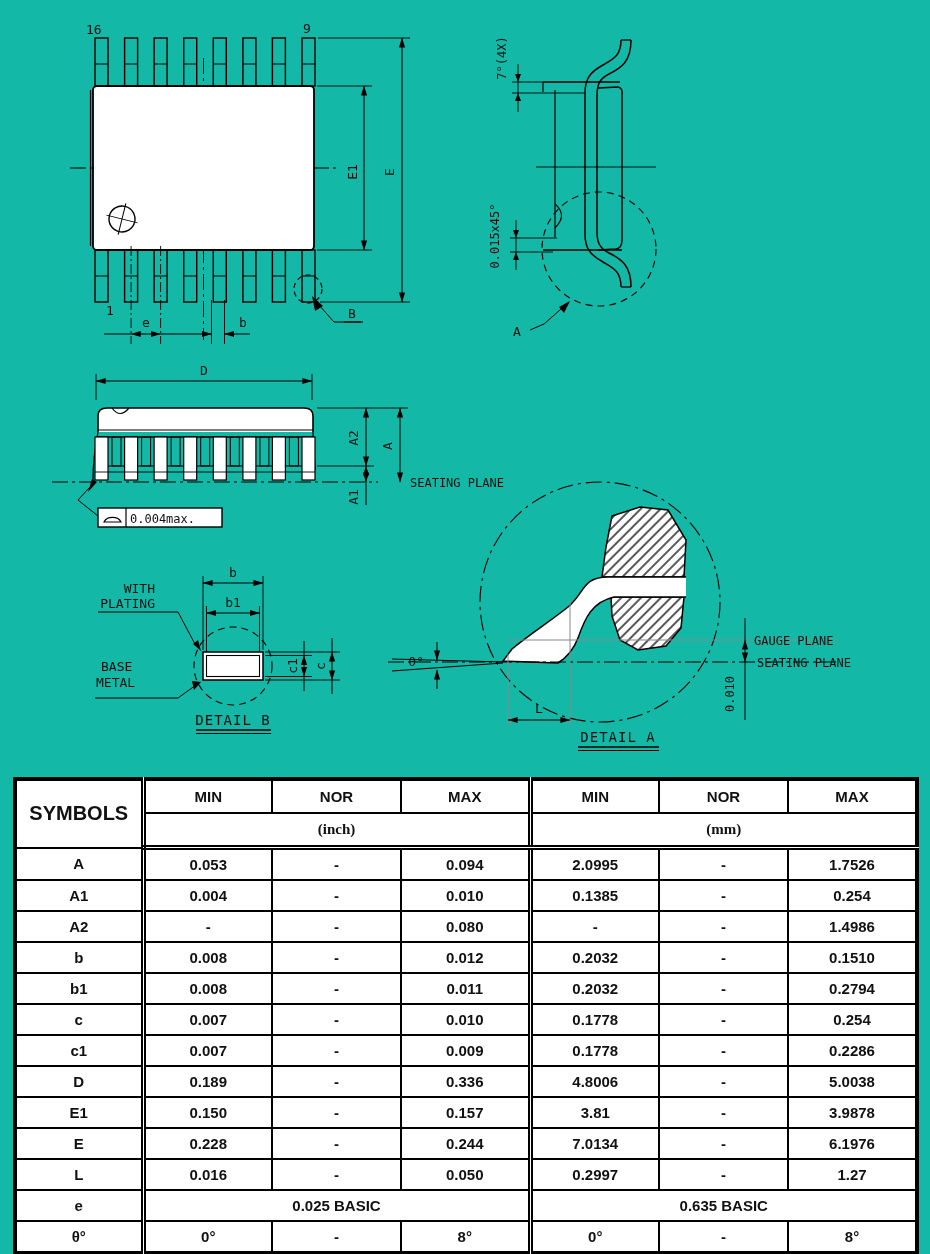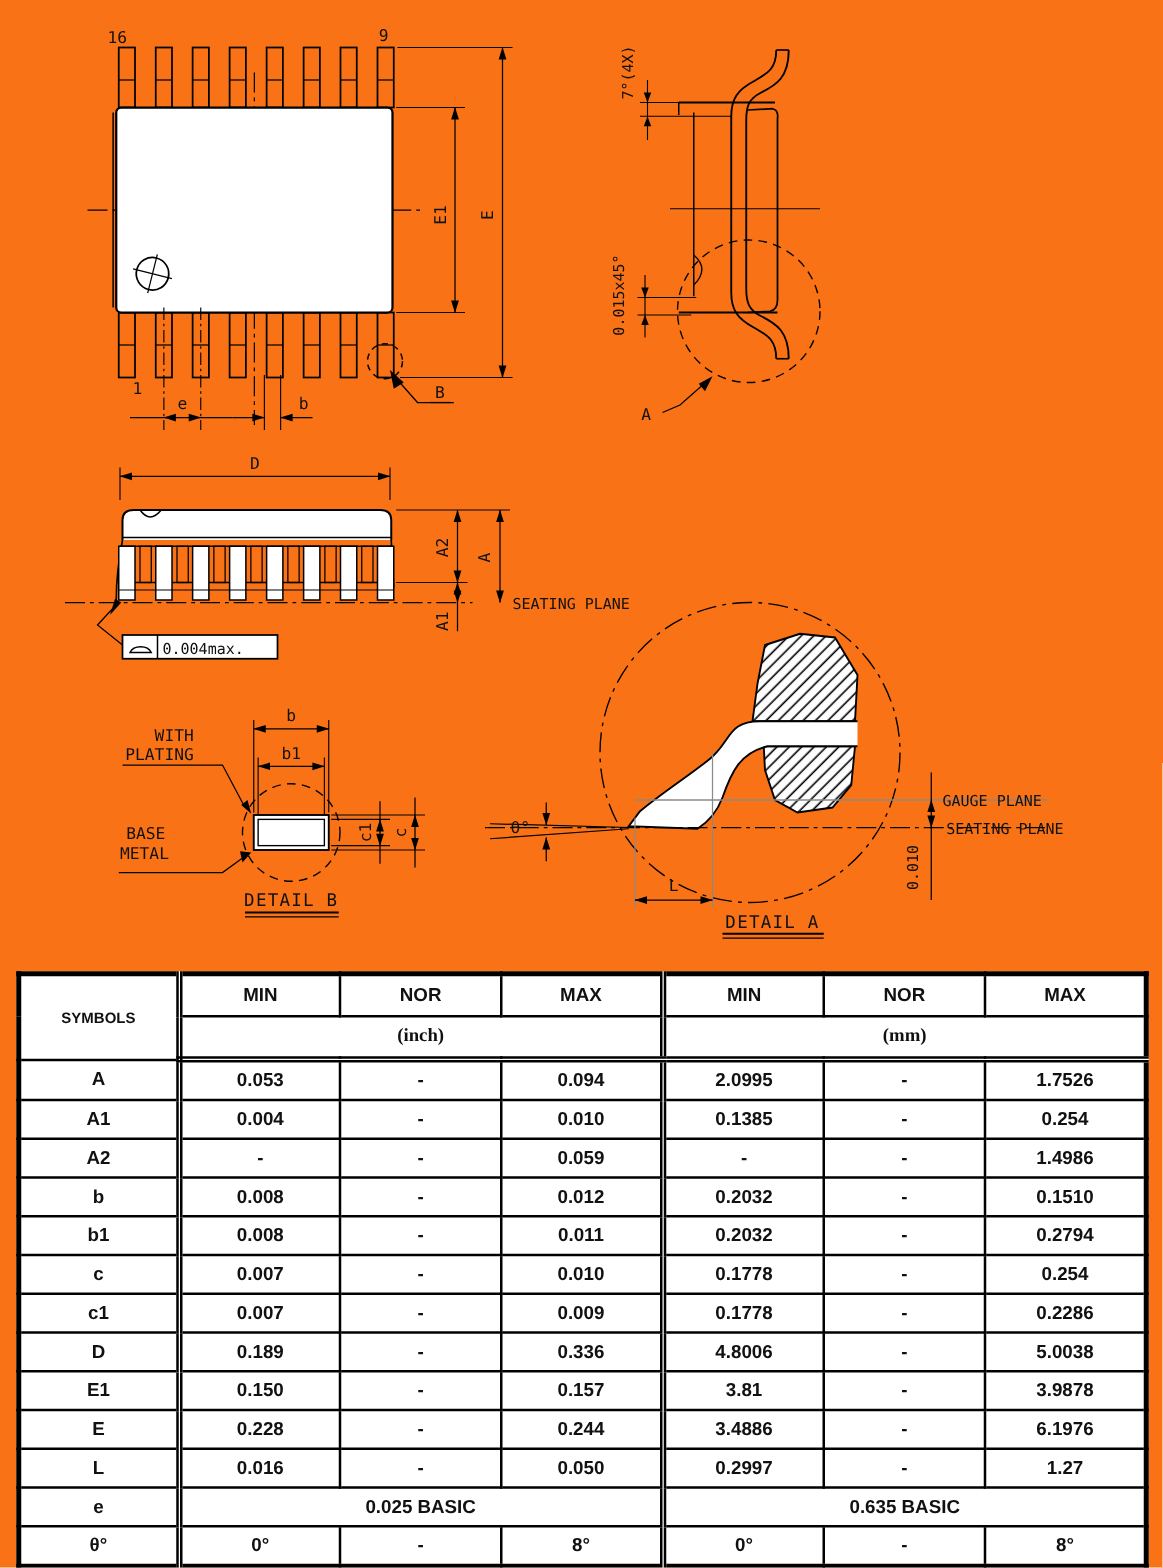--- a/index.html
+++ b/index.html
@@ -1,17 +1,17 @@
 <!DOCTYPE html>
 <html><head>
 <meta charset="utf-8">
 <style>
   html,body{margin:0;padding:0;background:#ffffff;}
   body{width:930px;height:1254px;position:relative;font-family:"Liberation Sans",sans-serif;}
-  .page{width:930px;height:1254px;background:#f97316;overflow:hidden;}
+  .page{width:930px;height:1254px;background:#14b8a6;overflow:hidden;}
   svg text{font-family:"DejaVu Sans Mono",monospace;fill:#111;}
   svg .lbl{font-size:13px;}
   svg .lbl-sm{font-size:12px;}
   svg .cap{font-size:14px;letter-spacing:1px;}
   svg path,svg line,svg rect,svg circle,svg polyline{vector-effect:none;}
   .tblwrap{position:absolute;left:13px;top:777px;}
   table.dims{border-collapse:collapse;table-layout:fixed;background:#fff;
     border:4px solid #000;}
   table.dims th,table.dims td{
     border:2px solid #000;text-align:center;vertical-align:middle;
@@ -305,21 +305,21 @@
       <col class="c-sym">
           <col class="c-v">
           <col class="c-v">
           <col class="c-v">
       <col class="c-v">
           <col class="c-v">
           <col class="c-v">
     </colgroup>
     <thead>
       <tr>
-        <th rowspan="2" style="font-size:12px;">SYMBOLS</th>
+        <th rowspan="2" style="font-size:20px;">SYMBOLS</th>
         <th class="dbl">MIN</th>
         <th>NOR</th>
         <th>MAX</th>
         <th class="dbl">MIN</th>
         <th>NOR</th>
         <th>MAX</th>
       </tr>
       <tr class="units">
         <th colspan="3" class="dbl">(inch)</th>
         <th colspan="3" class="dbl">(mm)</th>
@@ -341,21 +341,21 @@
             <td>-</td>
             <td>0.010</td>
             <td class="dbl">0.1385</td>
             <td>-</td>
             <td>0.254</td>
           </tr>
           <tr>
             <td>A2</td>
             <td class="dbl">-</td>
             <td>-</td>
-            <td>0.059</td>
+            <td>0.080</td>
             <td class="dbl">-</td>
             <td>-</td>
             <td>1.4986</td>
           </tr>
           <tr>
             <td>b</td>
             <td class="dbl">0.008</td>
             <td>-</td>
             <td>0.012</td>
             <td class="dbl">0.2032</td>
@@ -405,21 +405,21 @@
             <td>0.157</td>
             <td class="dbl">3.81</td>
             <td>-</td>
             <td>3.9878</td>
           </tr>
           <tr>
             <td>E</td>
             <td class="dbl">0.228</td>
             <td>-</td>
             <td>0.244</td>
-            <td class="dbl">3.4886</td>
+            <td class="dbl">7.0134</td>
             <td>-</td>
             <td>6.1976</td>
           </tr>
           <tr>
             <td>L</td>
             <td class="dbl">0.016</td>
             <td>-</td>
             <td>0.050</td>
             <td class="dbl">0.2997</td>
             <td>-</td>

